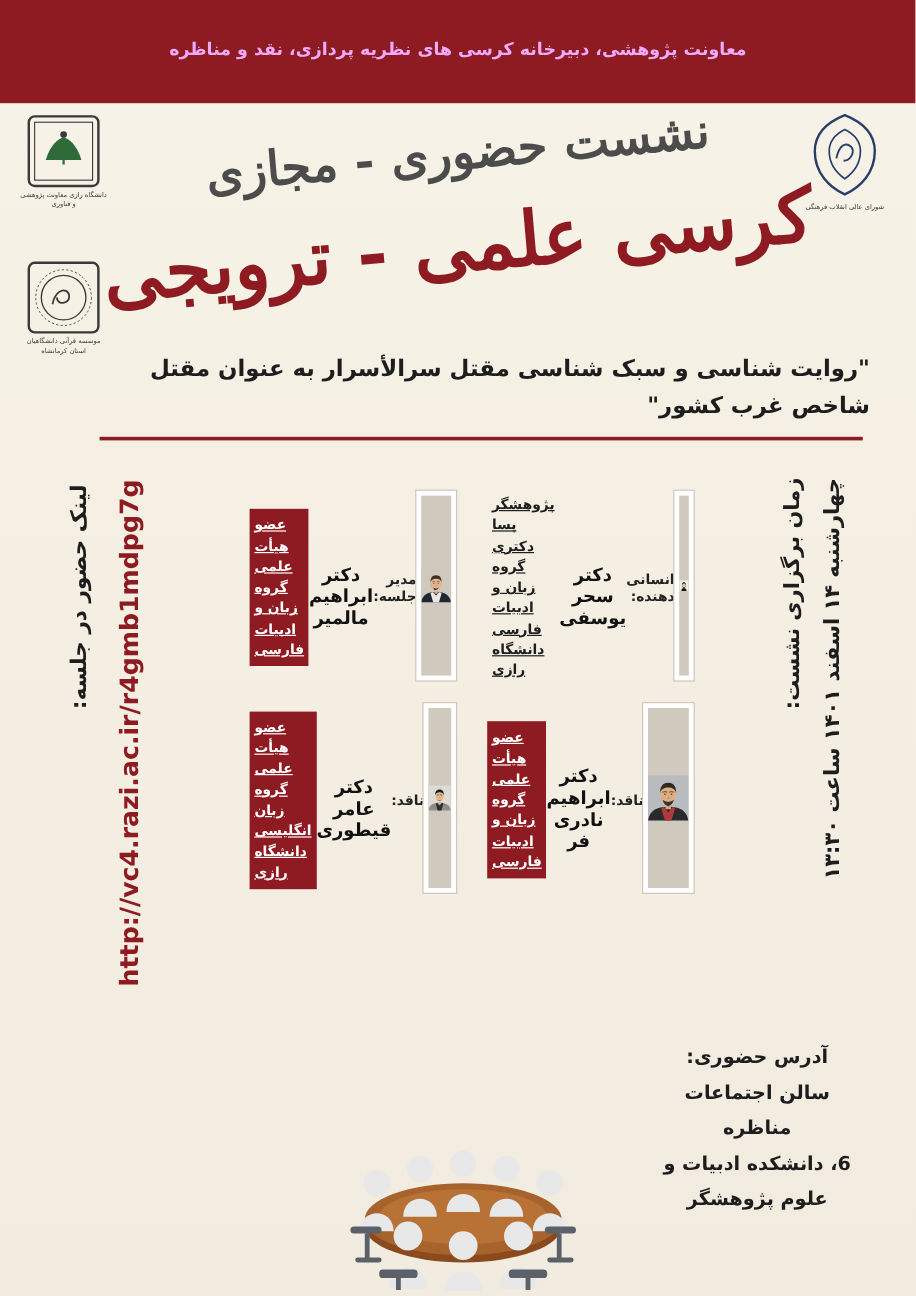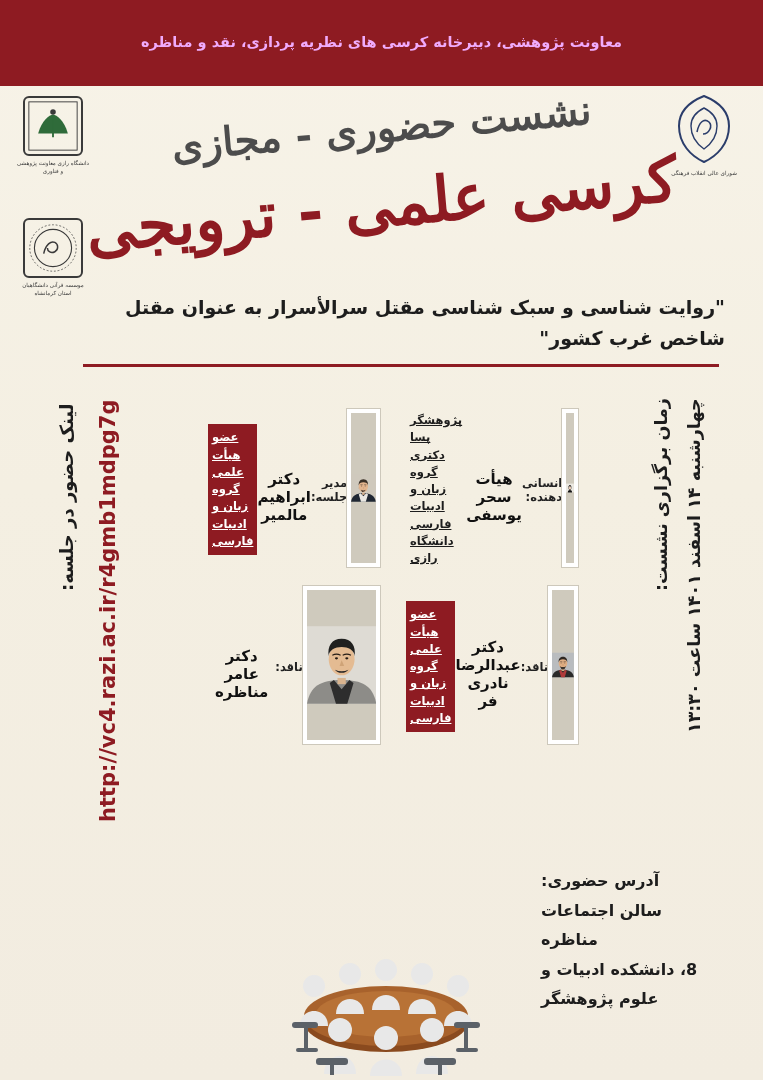--- a/index.html
+++ b/index.html
@@ -114,21 +114,21 @@
     text-align:center;
   }
   .affil{
     margin-top:3px;width:156px;padding:5px 4px;direction:rtl;text-align:left;
     font-size:11.5px;font-weight:bold;line-height:1.5;text-decoration:underline;
   }
   .affil.red{background:#8e1b22;color:#ffffff;}
   .affil.plain{background:transparent;color:#1d1d1d;}
   
   .address{
-    position:absolute;right:42px;top:866px;width:180px;text-align:left;
+    position:absolute;right:42px;top:866px;width:180px;text-align:center;
     direction:rtl;color:#1d1d1d;font-weight:bold;font-size:16px;line-height:1.85;
   }
   .address .ad-line{display:block;}
   
   .illus{position:absolute;left:236px;bottom:4px;width:300px;height:150px;}
   .illus svg{display:block;}
 </style>
 </head>
 <body>
 
@@ -203,21 +203,21 @@
           <ellipse cx="58" cy="68" rx="3.2" ry="2.4" fill="#3a2a22"></ellipse>
           <ellipse cx="76" cy="68" rx="3.2" ry="2.4" fill="#3a2a22"></ellipse>
           <path d="M54 62 Q58 59 62 62" stroke="#2b2018" stroke-width="1.6" fill="none"></path>
           <path d="M72 62 Q76 59 80 62" stroke="#2b2018" stroke-width="1.6" fill="none"></path>
           <path d="M67 72 L65 82 L70 82 Z" fill="#e0bda4"></path>
           <path d="M60 92 Q67 97 74 92" stroke="#b2705f" stroke-width="2" fill="none"></path>
           <path d="M30 150 C32 120 46 108 67 108 C88 108 102 120 104 150 Z" fill="#141414"></path>
         </svg>
       </div>
       <div class="role">انسانی دهنده:</div>
-      <div class="pname">هیأت سحر یوسفی</div>
+      <div class="pname">دکتر سحر یوسفی</div>
       <div class="affil plain">پژوهشگر پسا دکتری گروه زبان و ادبیات فارسی دانشگاه رازی</div>
     </div>
 
     <div class="person">
       <div class="photo">
         <svg viewBox="0 0 134 150" aria-hidden="true">
           <rect width="134" height="150" fill="#cfc9bd"></rect>
           <path d="M0 150 C6 116 28 104 67 104 C106 104 128 116 134 150 Z" fill="#1f2733"></path>
           <path d="M52 104 L67 120 L82 104 L92 110 L80 150 L54 150 L42 110 Z" fill="#e9e7e2"></path>
           <path d="M60 100 h14 v12 h-14 z" fill="#d8b08c"></path>
@@ -248,21 +248,21 @@
           <path d="M41 60 C41 34 93 34 93 60 C96 40 86 24 67 24 C48 24 38 40 41 60 Z" fill="#2e2722"></path>
           <ellipse cx="56" cy="62" rx="3" ry="2.2" fill="#241c16"></ellipse>
           <ellipse cx="78" cy="62" rx="3" ry="2.2" fill="#241c16"></ellipse>
           <path d="M48 56 Q56 51 64 56" stroke="#241c16" stroke-width="2.2" fill="none"></path>
           <path d="M70 56 Q78 51 86 56" stroke="#241c16" stroke-width="2.2" fill="none"></path>
           <path d="M67 66 L63 78 L72 78 Z" fill="#c99a70"></path>
           <path d="M48 82 Q67 94 86 82 Q80 100 67 102 Q54 100 48 82 Z" fill="#3a332c"></path>
         </svg>
       </div>
       <div class="role">ناقد:</div>
-      <div class="pname">دکتر عبدالرضا نادری فر</div>
+      <div class="pname">دکتر ابراهیم نادری فر</div>
       <div class="affil red">عضو هیأت علمی گروه زبان و ادبیات فارسی</div>
     </div>
 
     <div class="person">
       <div class="photo">
         <svg viewBox="0 0 134 150" aria-hidden="true">
           <rect width="134" height="150" fill="#dedbd4"></rect>
           <path d="M0 150 C6 116 26 104 67 104 C108 104 128 116 134 150 Z" fill="#8d8c88"></path>
           <path d="M52 104 L67 122 L82 104 L90 110 L78 150 L56 150 L44 110 Z" fill="#2d2d2d"></path>
           <path d="M59 100 h16 v12 h-16 z" fill="#d9b48e"></path>
@@ -270,28 +270,29 @@
           <path d="M42 58 C42 34 92 34 92 58 C95 38 86 24 67 24 C48 24 39 38 42 58 Z" fill="#20201f"></path>
           <ellipse cx="57" cy="62" rx="3" ry="2.2" fill="#241c16"></ellipse>
           <ellipse cx="77" cy="62" rx="3" ry="2.2" fill="#241c16"></ellipse>
           <path d="M49 56 Q57 52 65 56" stroke="#241c16" stroke-width="2" fill="none"></path>
           <path d="M69 56 Q77 52 85 56" stroke="#241c16" stroke-width="2" fill="none"></path>
           <path d="M67 66 L63 77 L72 77 Z" fill="#cfa377"></path>
           <path d="M54 84 q13 6 26 0 q-4 6 -13 6 q-9 0 -13 -6 Z" fill="#262626"></path>
         </svg>
       </div>
       <div class="role">ناقد:</div>
-      <div class="pname">دکتر عامر مناظره</div>
+      <div class="pname">دکتر عامر قیطوری</div>
+      <div class="affil red">عضو هیأت علمی گروه زبان انگلیسی دانشگاه رازی</div>
     </div>
   </div>
 
   <div class="address">
     <span class="ad-line">آدرس حضوری:</span>
     <span class="ad-line">سالن اجتماعات مناظره</span>
-    <span class="ad-line">8، دانشکده ادبیات و</span>
+    <span class="ad-line">6، دانشکده ادبیات و</span>
     <span class="ad-line">علوم پژوهشگر</span>
   </div>
 
   <div class="illus">
     <svg viewBox="0 0 300 150" width="300" height="150" aria-hidden="true">
       <ellipse cx="150" cy="96" rx="82" ry="30" fill="#8a4a1e"></ellipse>
       <ellipse cx="150" cy="90" rx="82" ry="30" fill="#a8622c"></ellipse>
       <ellipse cx="150" cy="88" rx="70" ry="23" fill="#b87236"></ellipse>
 
       <g fill="#e8e8e8">

